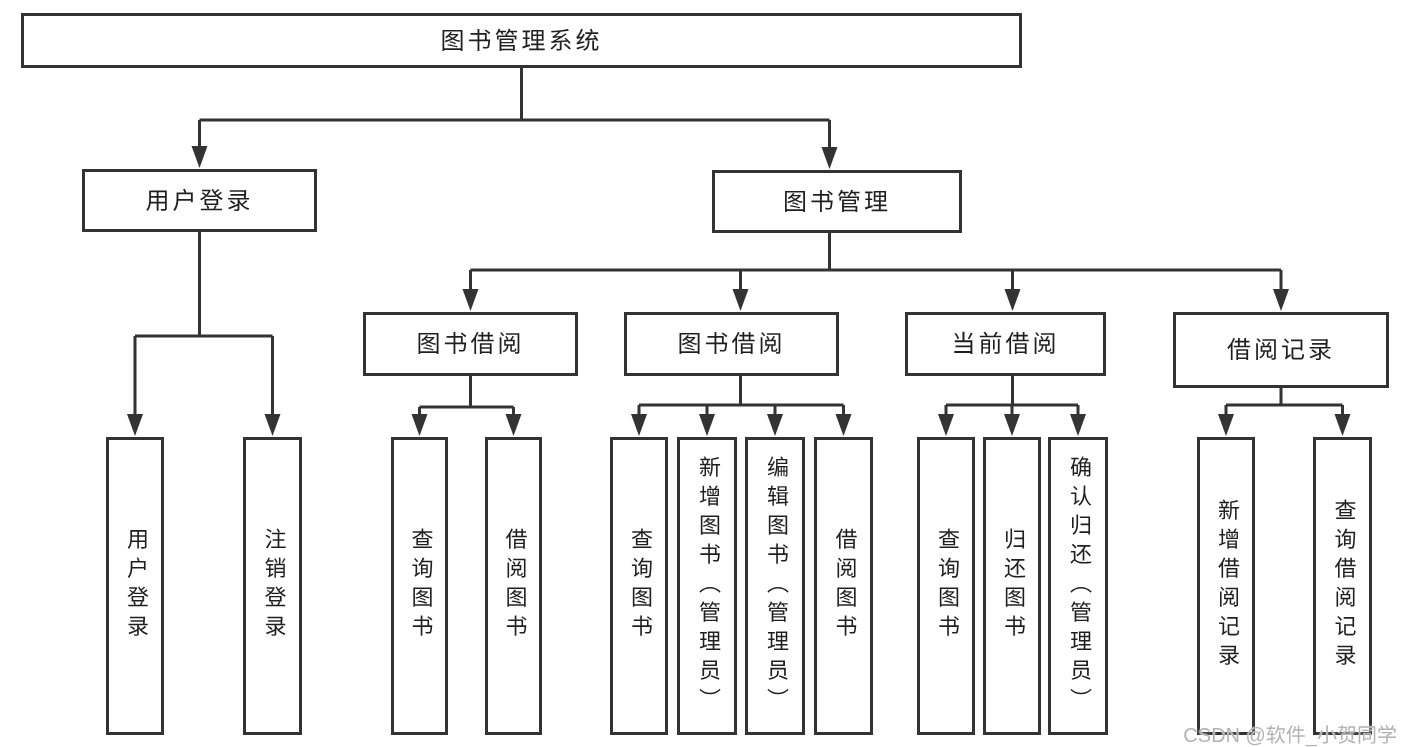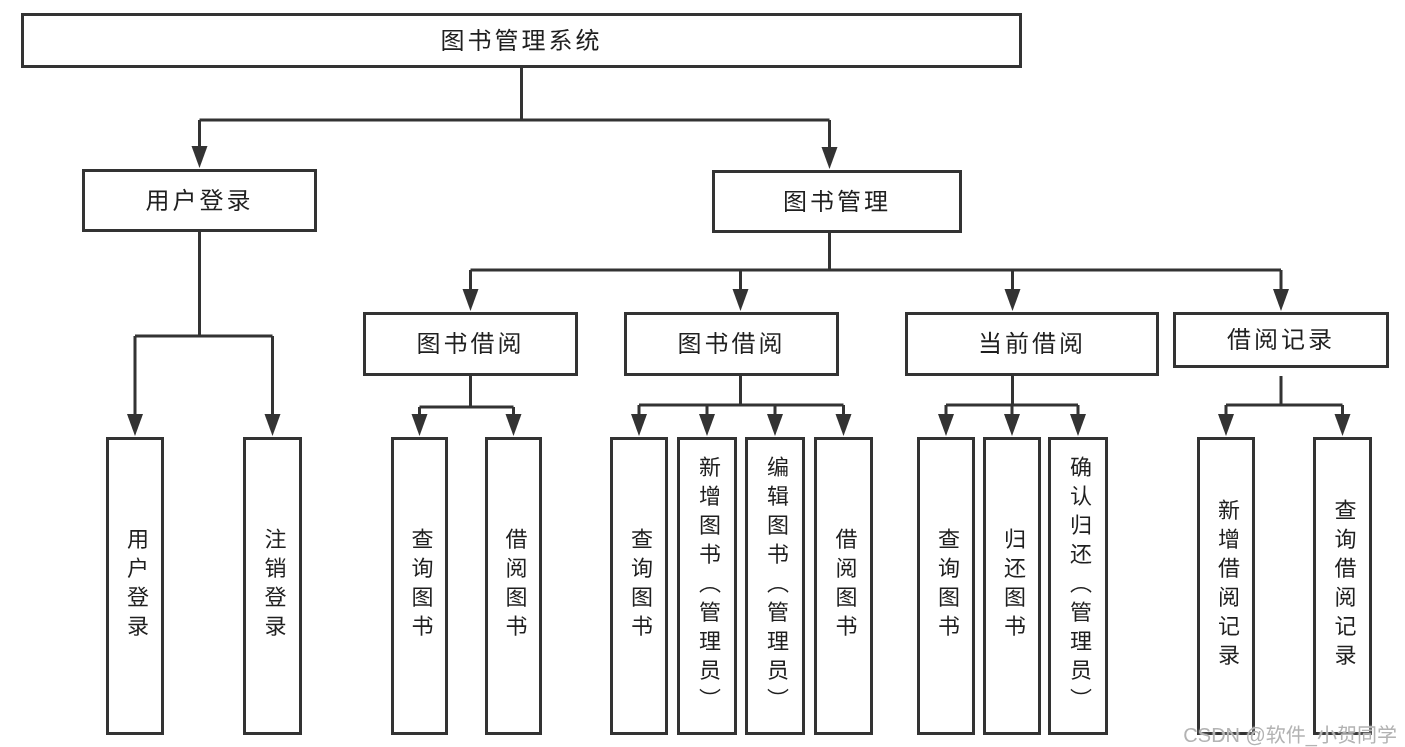--- a/index.html
+++ b/index.html
@@ -114,24 +114,24 @@
   <div class="box" style="left:712px;top:170px;width:250px;height:63px">
     <span class="hlabel">图书管理</span>
   </div>
 
   <div class="box" style="left:363px;top:312px;width:215px;height:64px">
     <span class="hlabel">图书借阅</span>
   </div>
   <div class="box" style="left:624px;top:312px;width:215px;height:64px">
     <span class="hlabel">图书借阅</span>
   </div>
-  <div class="box" style="left:905px;top:312px;width:254px;height:64px">
+  <div class="box" style="left:905px;top:312px;width:201px;height:64px">
     <span class="hlabel">当前借阅</span>
   </div>
-  <div class="box" style="left:1173px;top:312px;width:216px;height:56px">
+  <div class="box" style="left:1173px;top:312px;width:216px;height:76px">
     <span class="hlabel">借阅记录</span>
   </div>
 
   <div class="box" style="left:106px;top:437px;width:58px;height:298px">
     <span class="vlabel">用户登录</span>
   </div>
   <div class="box" style="left:243px;top:437px;width:59px;height:298px">
     <span class="vlabel">注销登录</span>
   </div>
 

